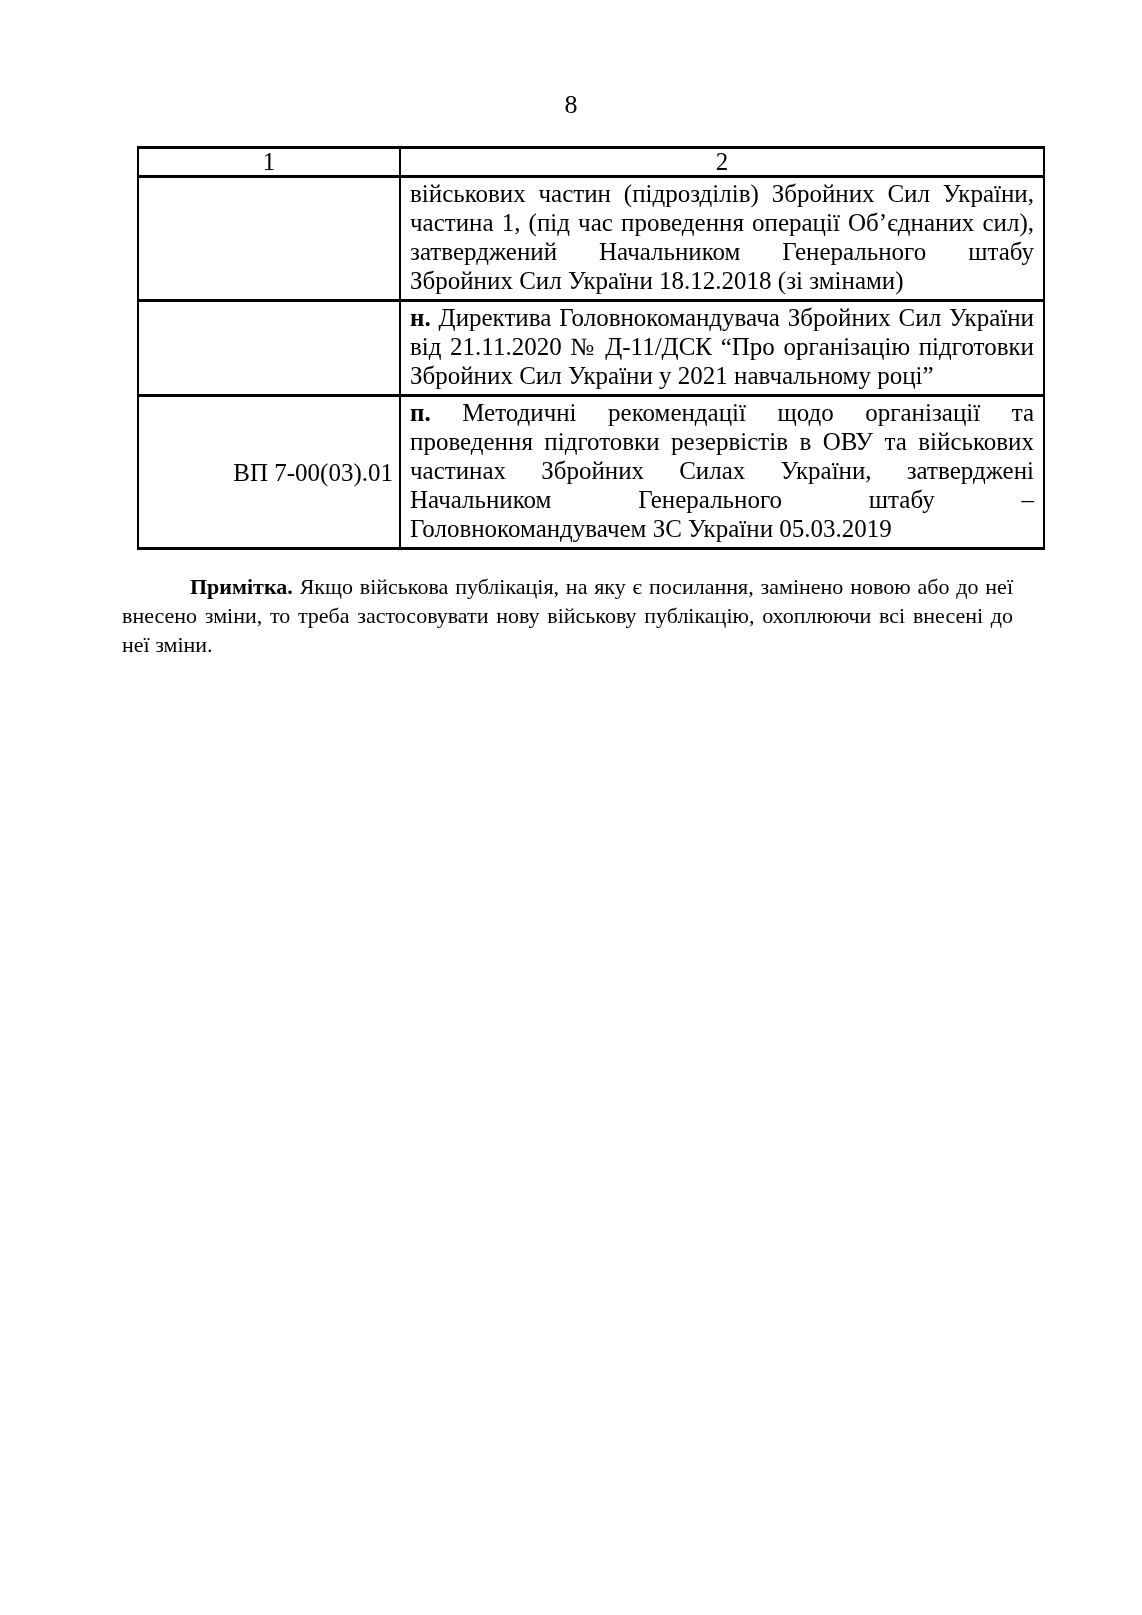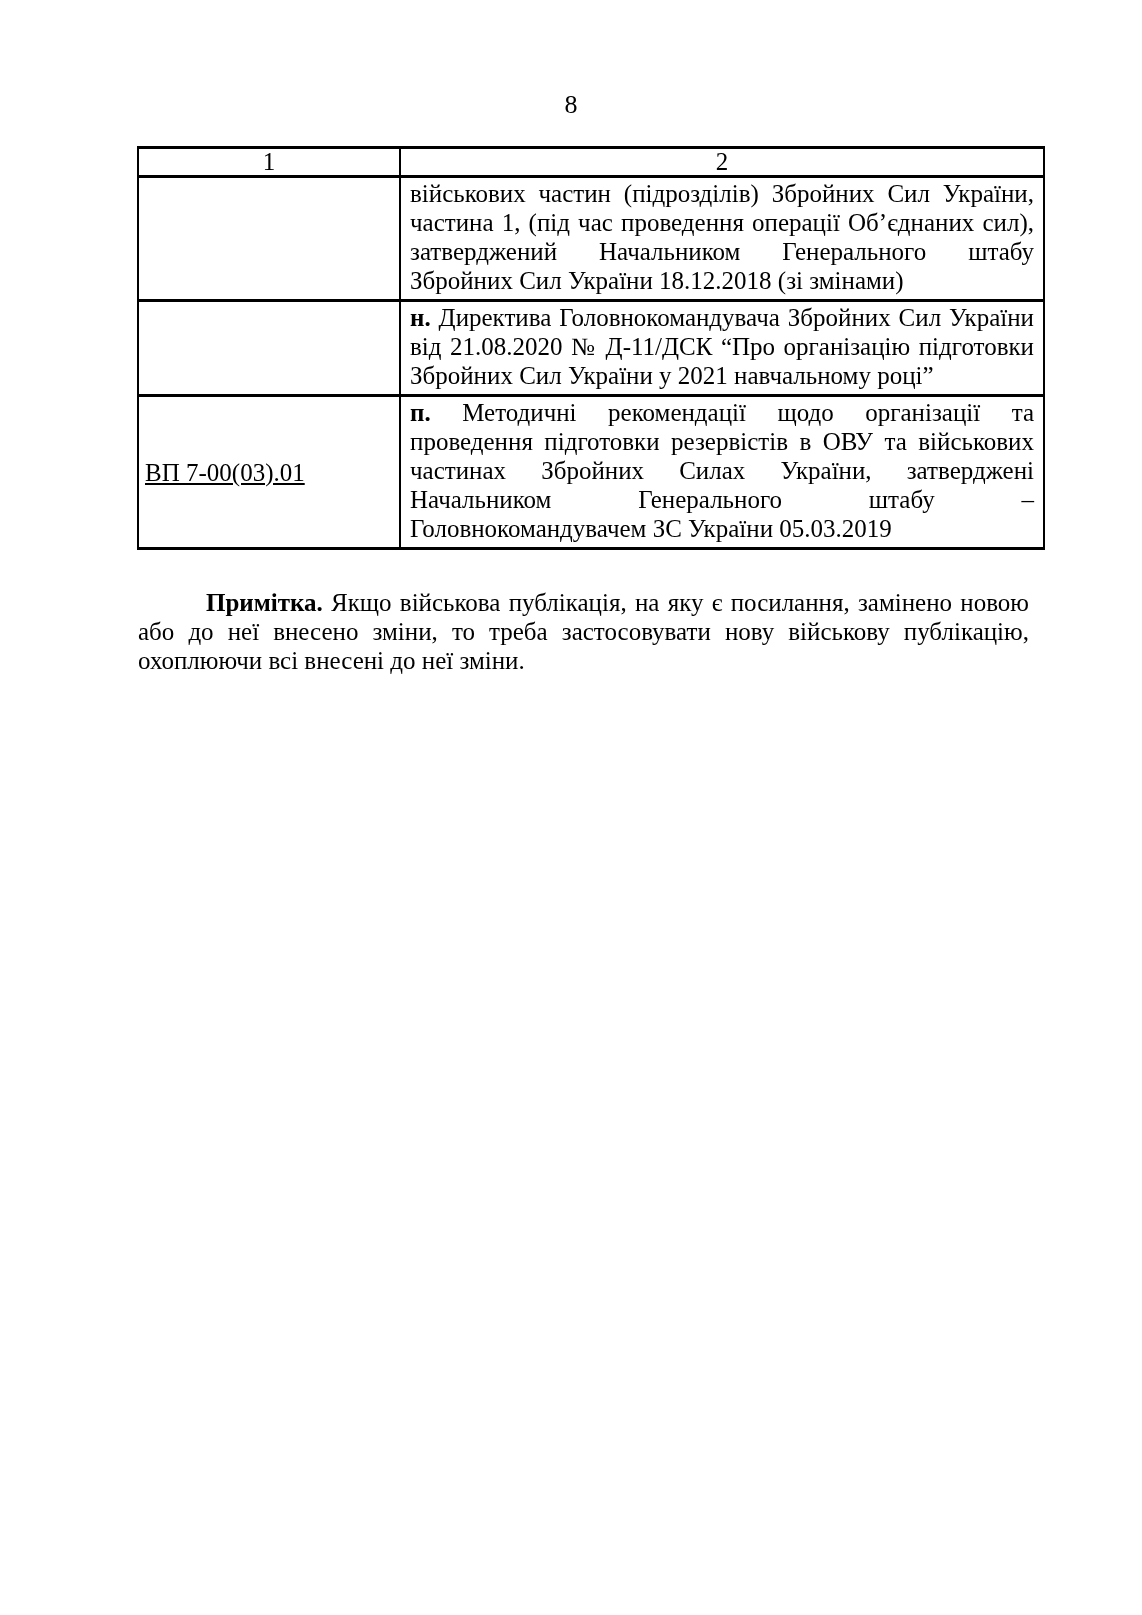--- a/index.html
+++ b/index.html
@@ -45,39 +45,38 @@
     overflow: hidden;
   }
   .ref-table th {
     font-weight: normal;
     text-align: center;
     padding: 0;
     height: 26px;
     line-height: 26px;
   }
   td.id-cell {
-    text-align: left;
+    text-align: right;
     vertical-align: middle;
     padding: 2px 6px;
-    text-decoration: underline;
   }
   td.desc-cell {
     text-align: justify;
     padding: 1px 9px 4px 9px;
   }
   .lead {
     font-weight: bold;
   }
   .note {
     position: absolute;
     left: 122px;
     top: 572px;
     width: 891px;
-    margin: 16px;
-    font-size: 25px;
+    margin: 0;
+    font-size: 22px;
     line-height: 29px;
     text-align: justify;
     text-indent: 68px;
   }
   .note b { font-weight: bold; }
 </style>
 </head>
 <body>
 
 <div class="page">
@@ -98,21 +97,21 @@
     <tbody>
       <tr>
         <td class="id-cell"></td>
         <td class="desc-cell">
           <b class="lead"></b> <span>військових частин (підрозділів) Збройних Сил України, частина 1, (під час проведення операції Об’єднаних сил), затверджений Начальником Генерального штабу Збройних Сил України 18.12.2018 (зі змінами)</span>
         </td>
       </tr>
       <tr>
         <td class="id-cell"></td>
         <td class="desc-cell">
-          <b class="lead">н.</b> <span>Директива Головнокомандувача Збройних Сил України від 21.08.2020 № Д-11/ДСК “Про організацію підготовки Збройних Сил України у 2021 навчальному році”</span>
+          <b class="lead">н.</b> <span>Директива Головнокомандувача Збройних Сил України від 21.11.2020 № Д-11/ДСК “Про організацію підготовки Збройних Сил України у 2021 навчальному році”</span>
         </td>
       </tr>
       <tr>
         <td class="id-cell">ВП 7-00(03).01</td>
         <td class="desc-cell">
           <b class="lead">п.</b> <span>Методичні рекомендації щодо організації та проведення підготовки резервістів в ОВУ та військових частинах Збройних Силах України, затверджені Начальником Генерального штабу – Головнокомандувачем ЗС України 05.03.2019</span>
         </td>
       </tr>
     </tbody>
   </table>

